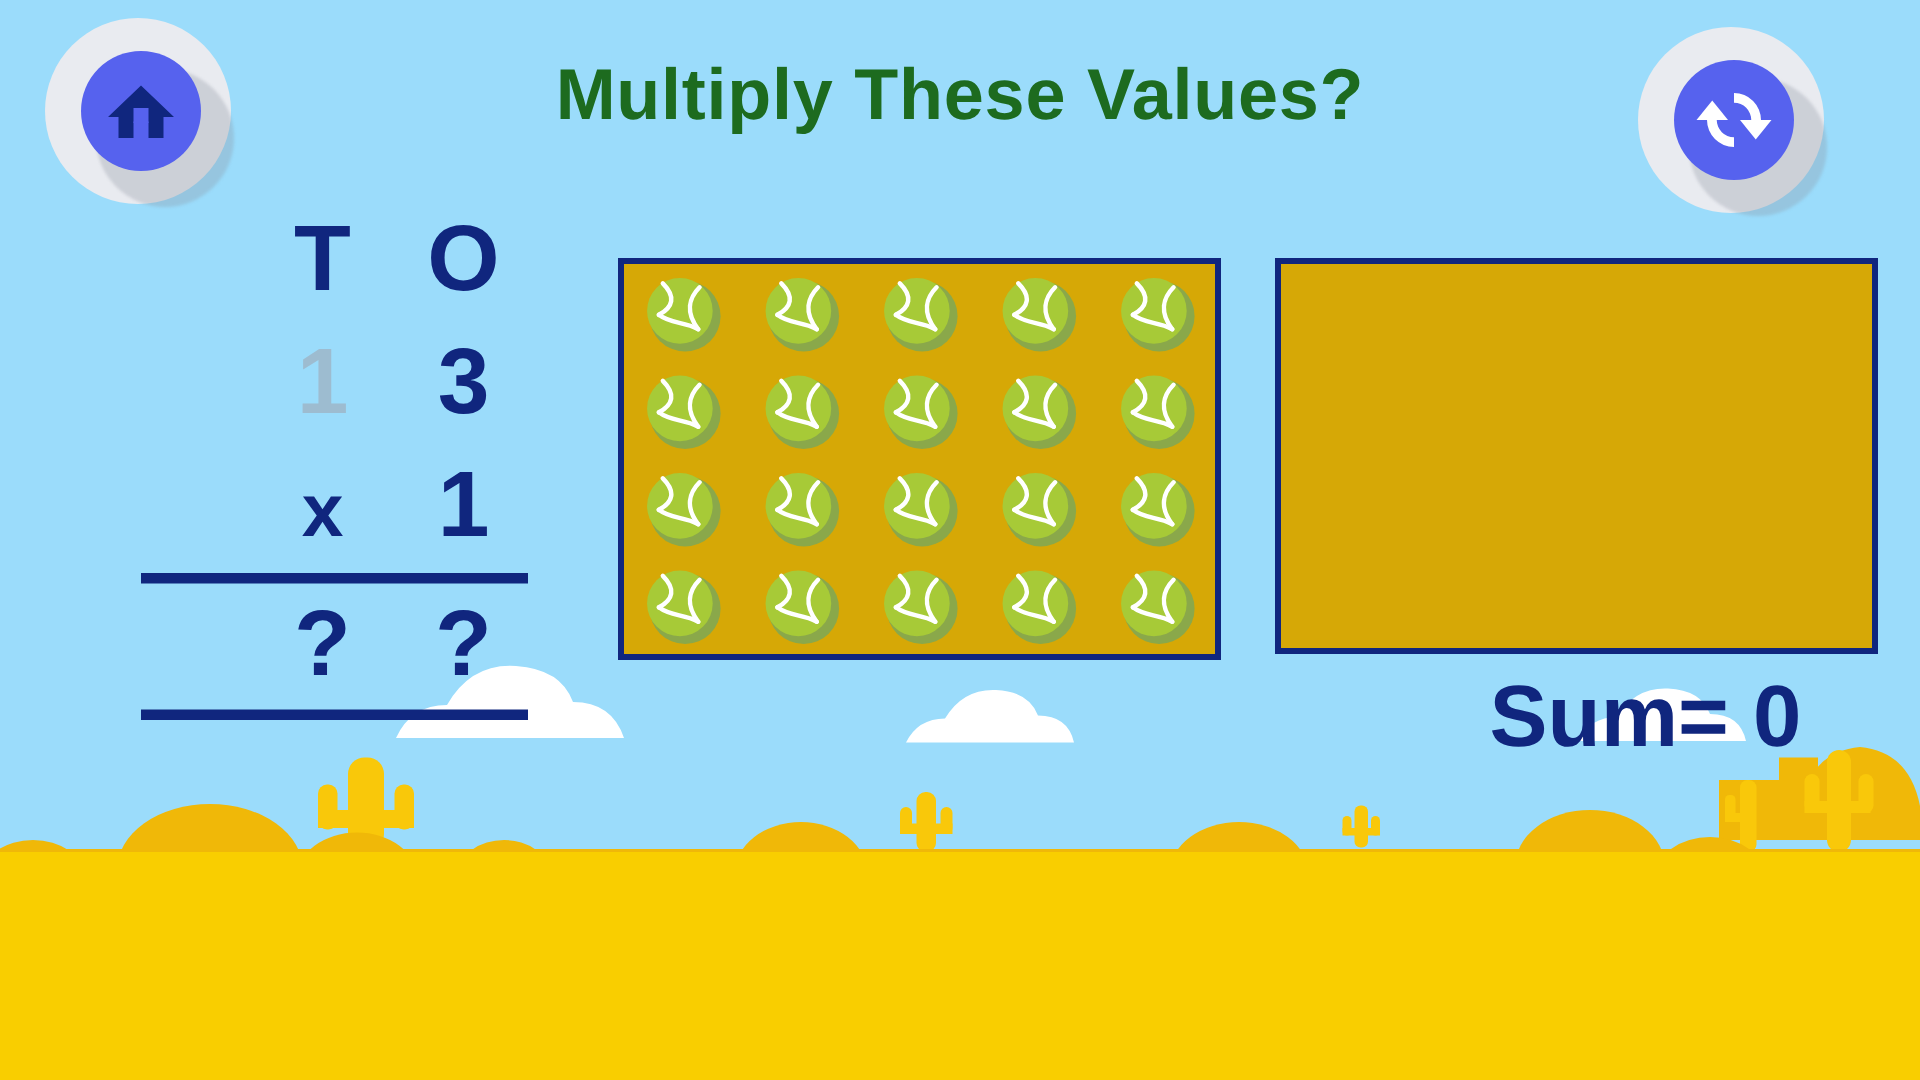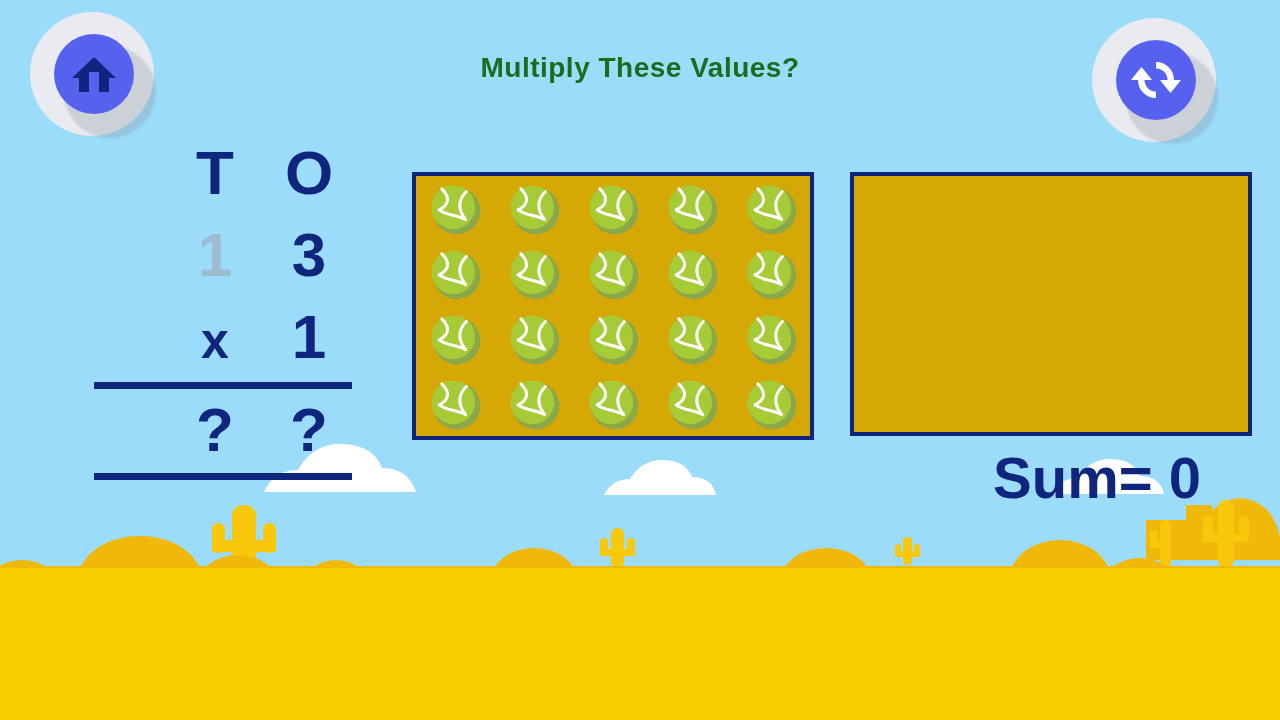--- a/index.html
+++ b/index.html
@@ -40,23 +40,23 @@
     border-radius:50%;
     background:#5662ee;
     display:flex; align-items:center; justify-content:center;
   }
   #home-btn  { left:30px;  top:12px; }
   #reset-btn { left:1092px; top:18px; }
 
   
   #title {
     position:absolute;
-    left:0; right:0; top:52px;
+    left:0; right:0; top:36px;
     text-align:center;
-    font-size:28px;
+    font-size:48px;
     font-weight:700;
     color:#1d6b1f;
     letter-spacing:0.5px;
     z-index:5;
     white-space:nowrap;
   }
 
   
   #sum-column {
     position:absolute;

